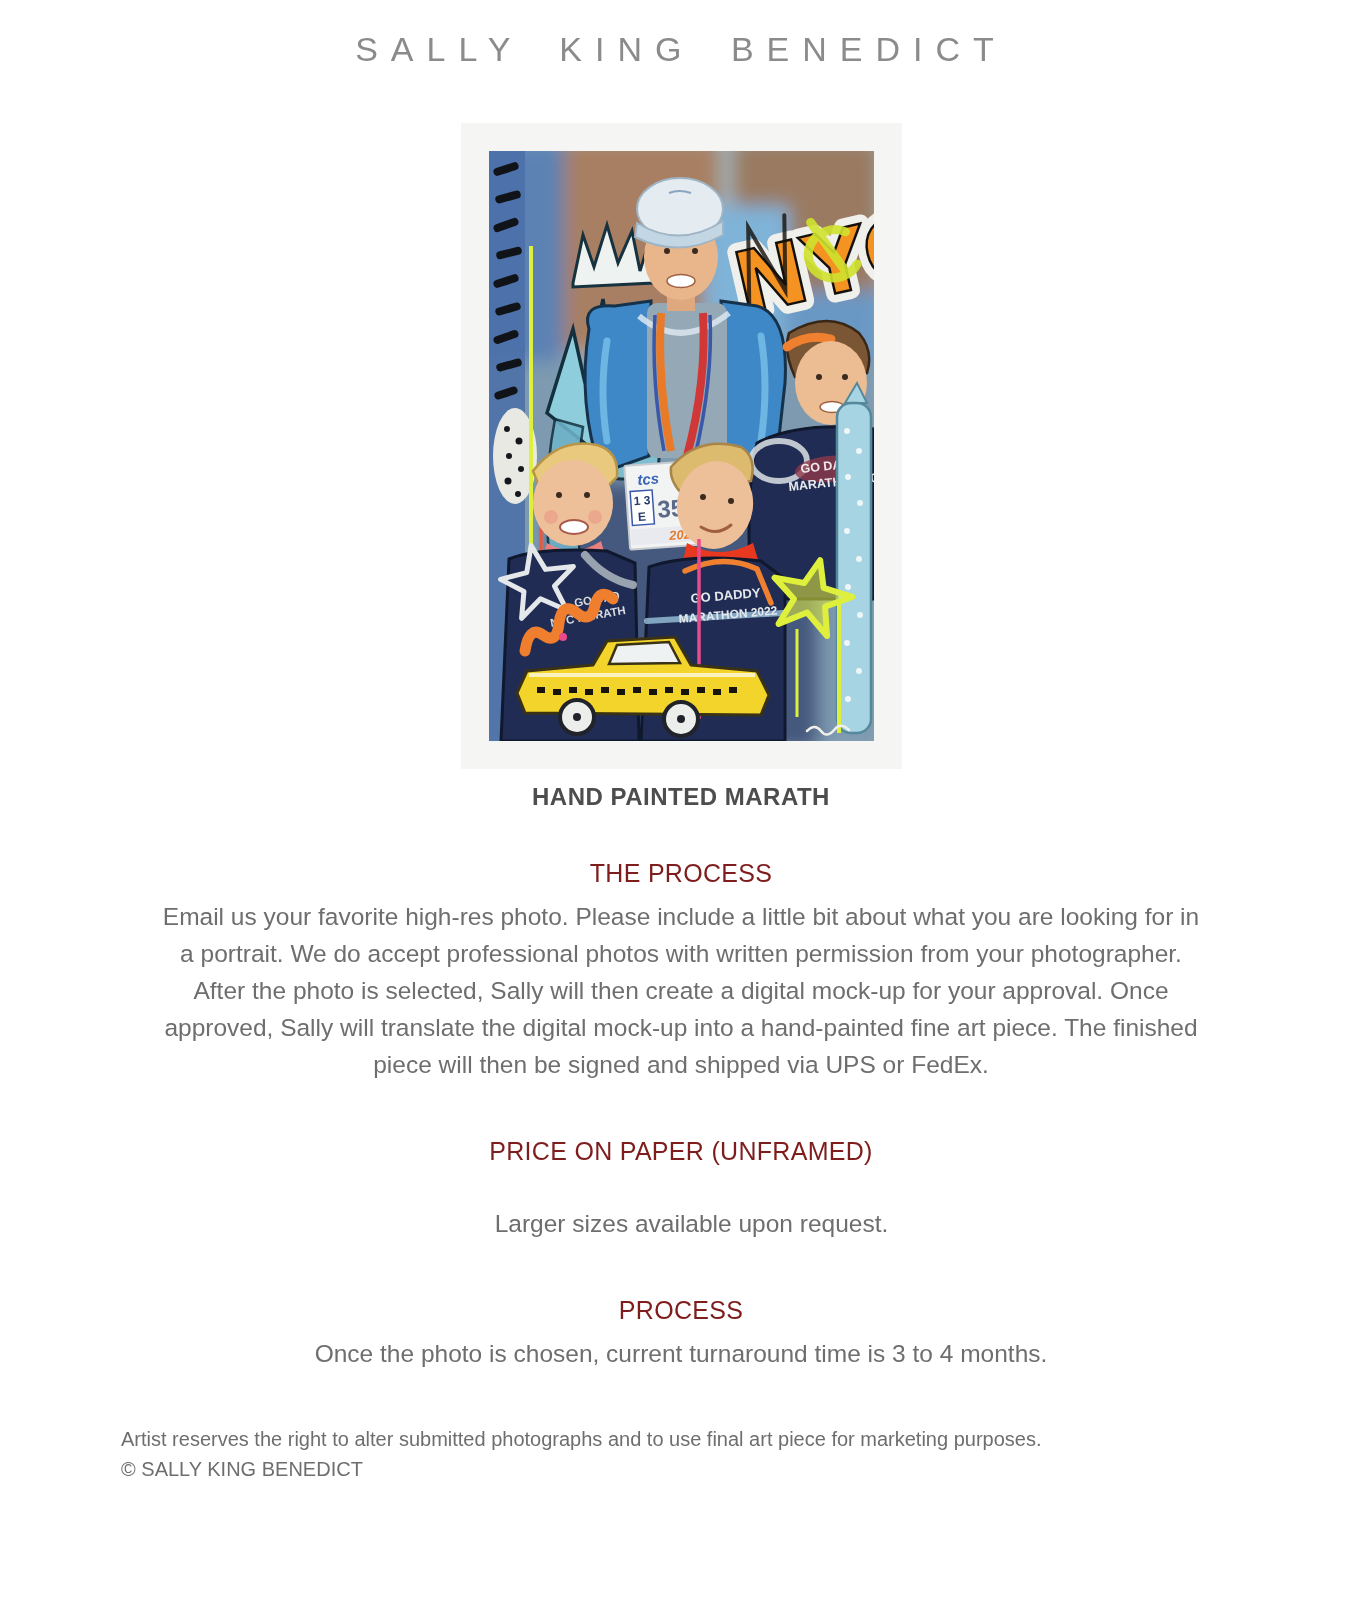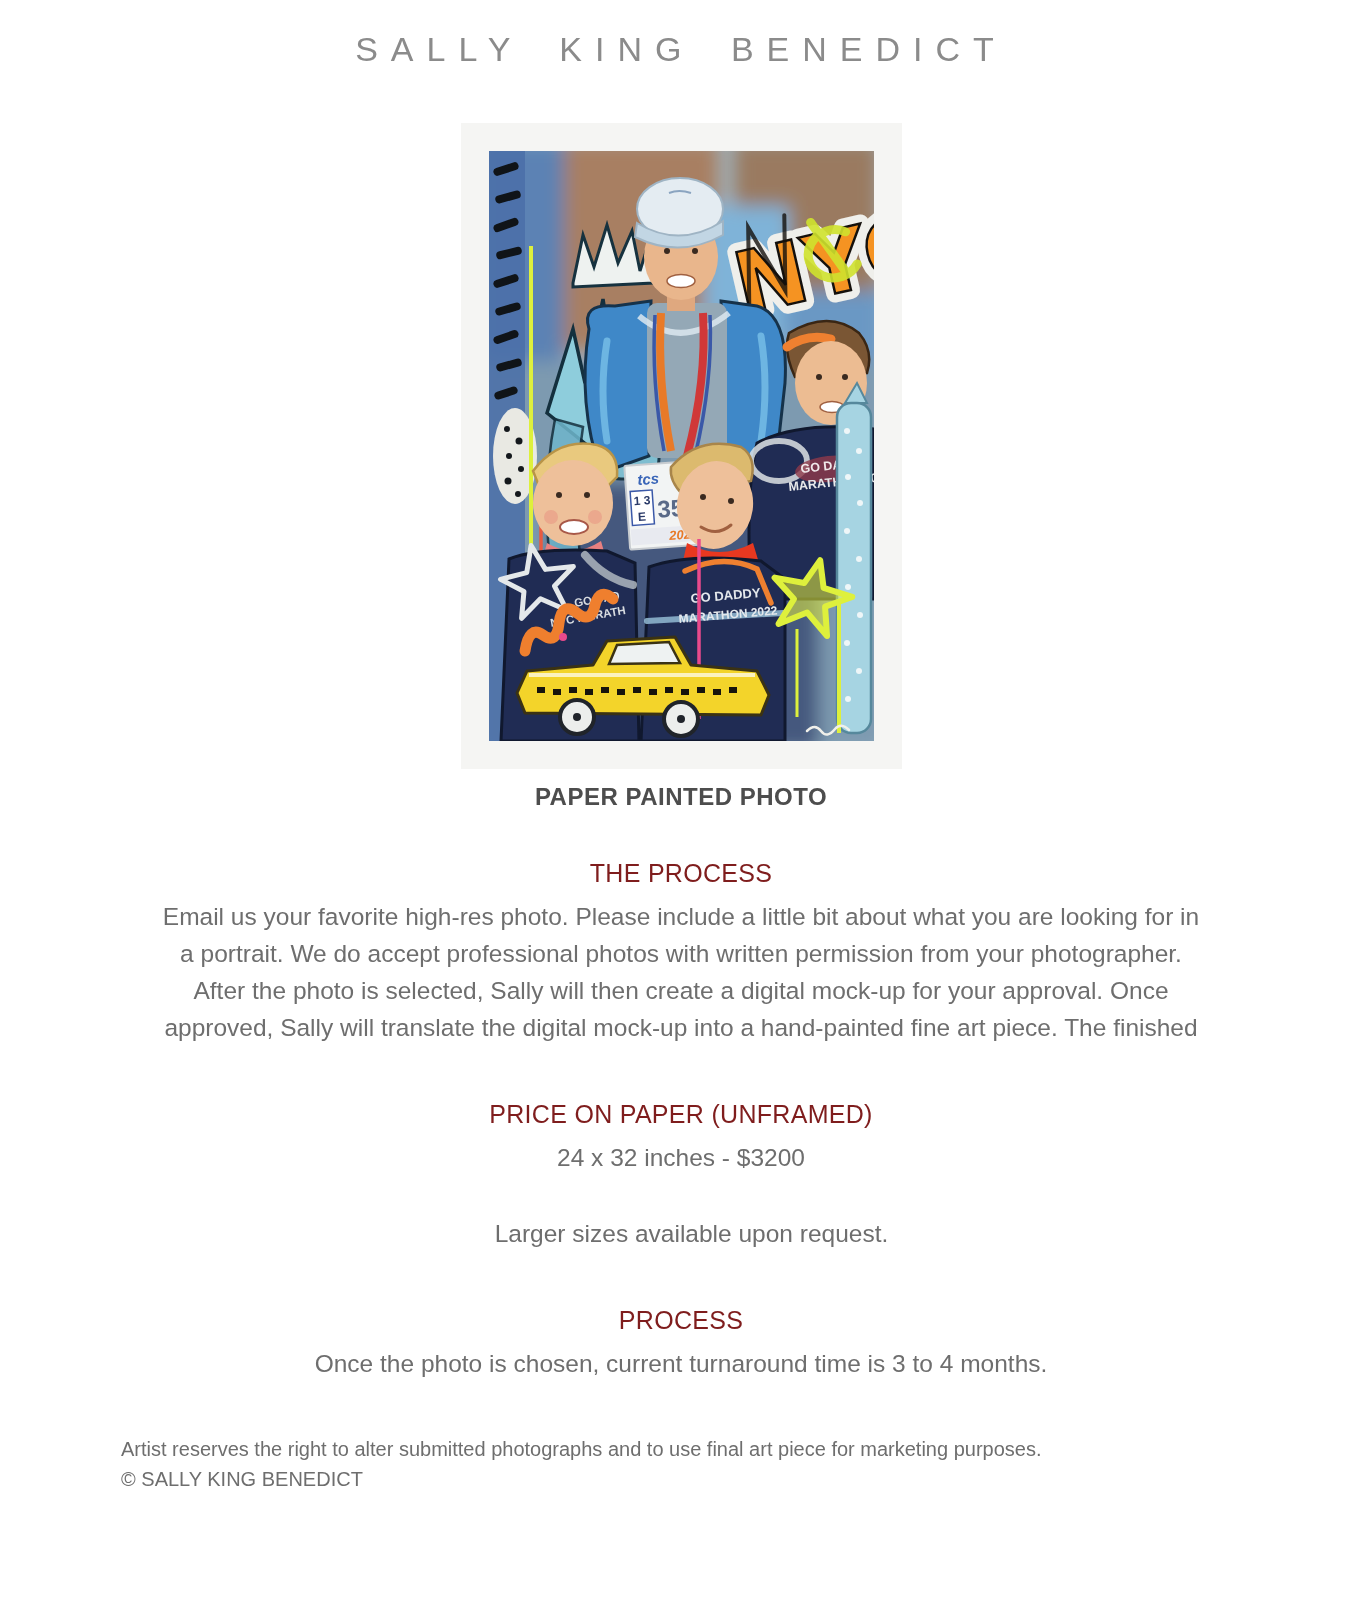--- a/index.html
+++ b/index.html
@@ -265,33 +265,33 @@
           <circle cx="192" cy="568" r="17" fill="#eceeec" stroke="#20242a" stroke-width="4"></circle>
           <circle cx="88" cy="566" r="4" fill="#20242a"></circle>
             <circle cx="192" cy="568" r="4" fill="#20242a"></circle>
         </g>
 
         <path d="M318,580 q8,-8 14,0 q6,8 14,-2 q6,-7 14,1" fill="none" stroke="#f0f0ea" stroke-width="2.5" stroke-linecap="round"></path>
       </g>
     </svg>
   </div>
 
-  <div class="caption">PAPER PAINTED PHOTO</div>
+  <div class="caption">HAND PAINTED MARATH</div>
 
   <div class="section process-section">
     <div class="section-heading">THE PROCESS</div>
     <div class="body-line">Email us your favorite high-res photo. Please include a little bit about what you are looking for in</div>
     <div class="body-line">a portrait. We do accept professional photos with written permission from your photographer.</div>
     <div class="body-line">After the photo is selected, Sally will then create a digital mock-up for your approval.  Once</div>
     <div class="body-line">approved, Sally will translate the digital mock-up into a hand-painted fine art piece. The finished</div>
+    <div class="body-line">piece will then be signed and shipped via UPS or FedEx.</div>
   </div>
 
   <div class="section pricing-section">
     <div class="section-heading">PRICE ON PAPER (UNFRAMED)</div>
-    <div class="price-line">24 x 32 inches - $3200</div>
   </div>
 
   <div class="availability-note">Larger sizes available upon request.</div>
 
   <div class="section timeline-section">
     <div class="section-heading">PROCESS</div>
     <div class="body-line">Once the photo is chosen, current turnaround time is 3 to 4 months.</div>
   </div>
 
   <div class="page-footer">

